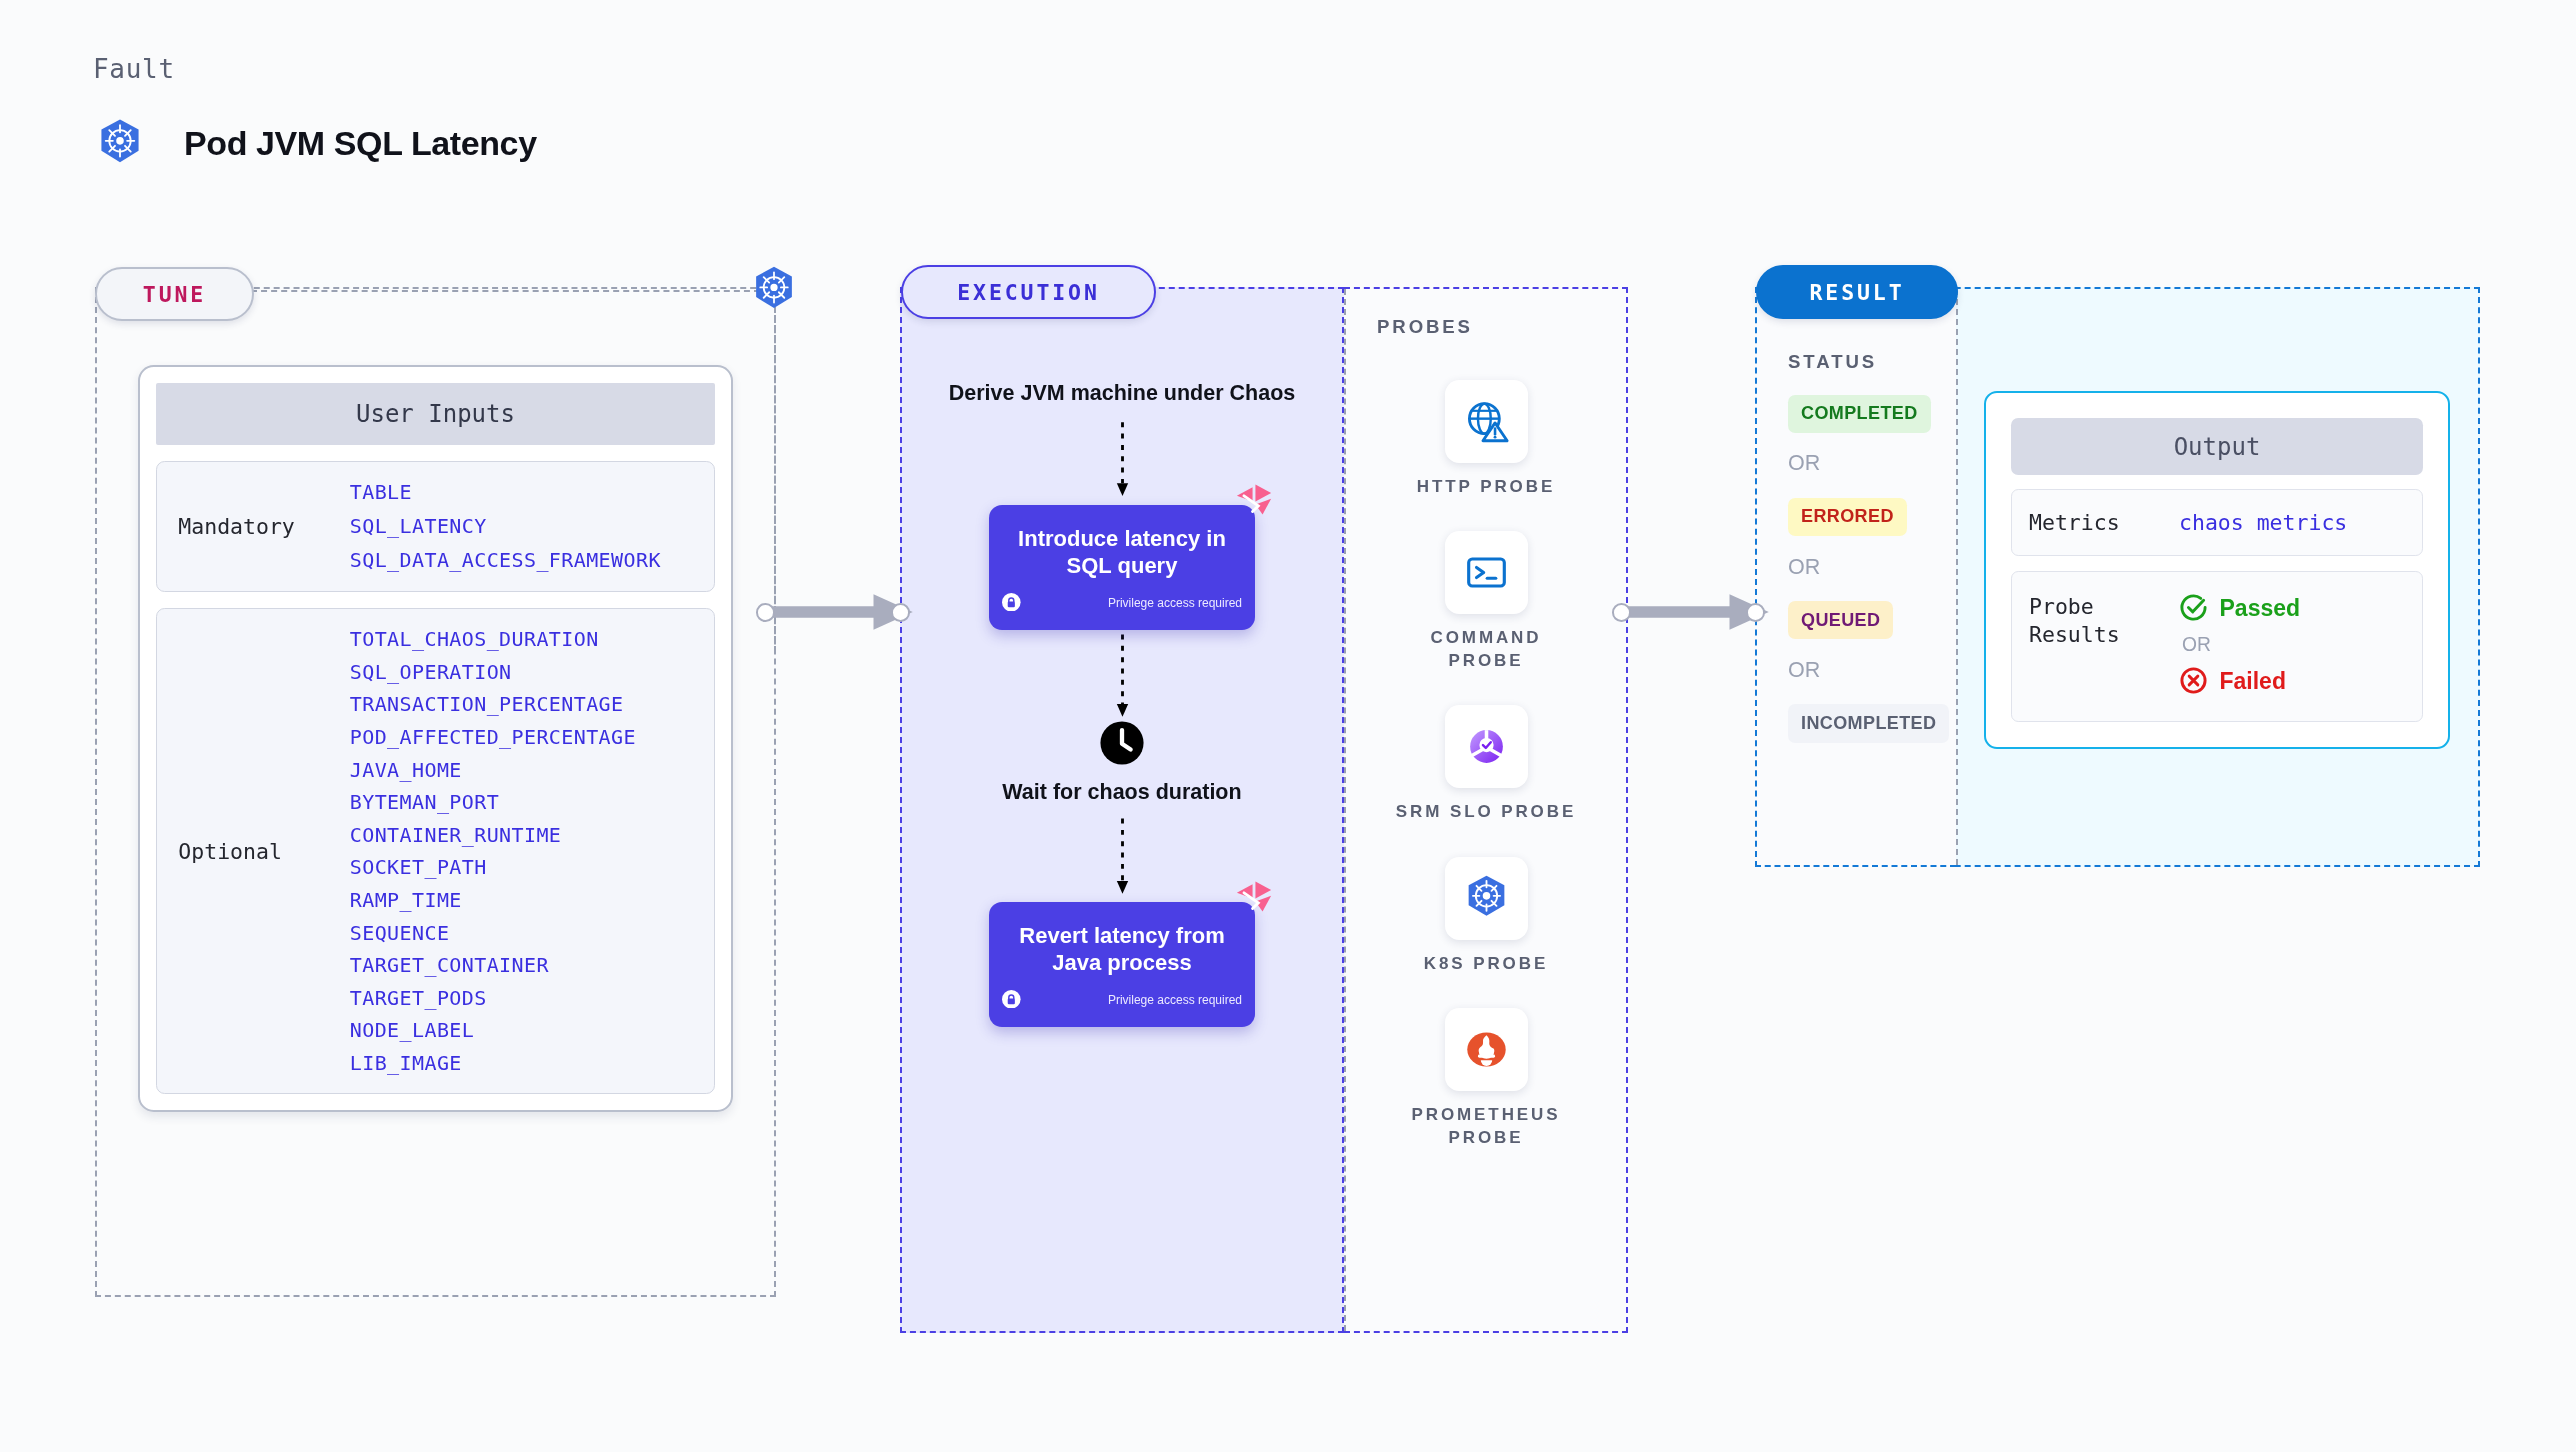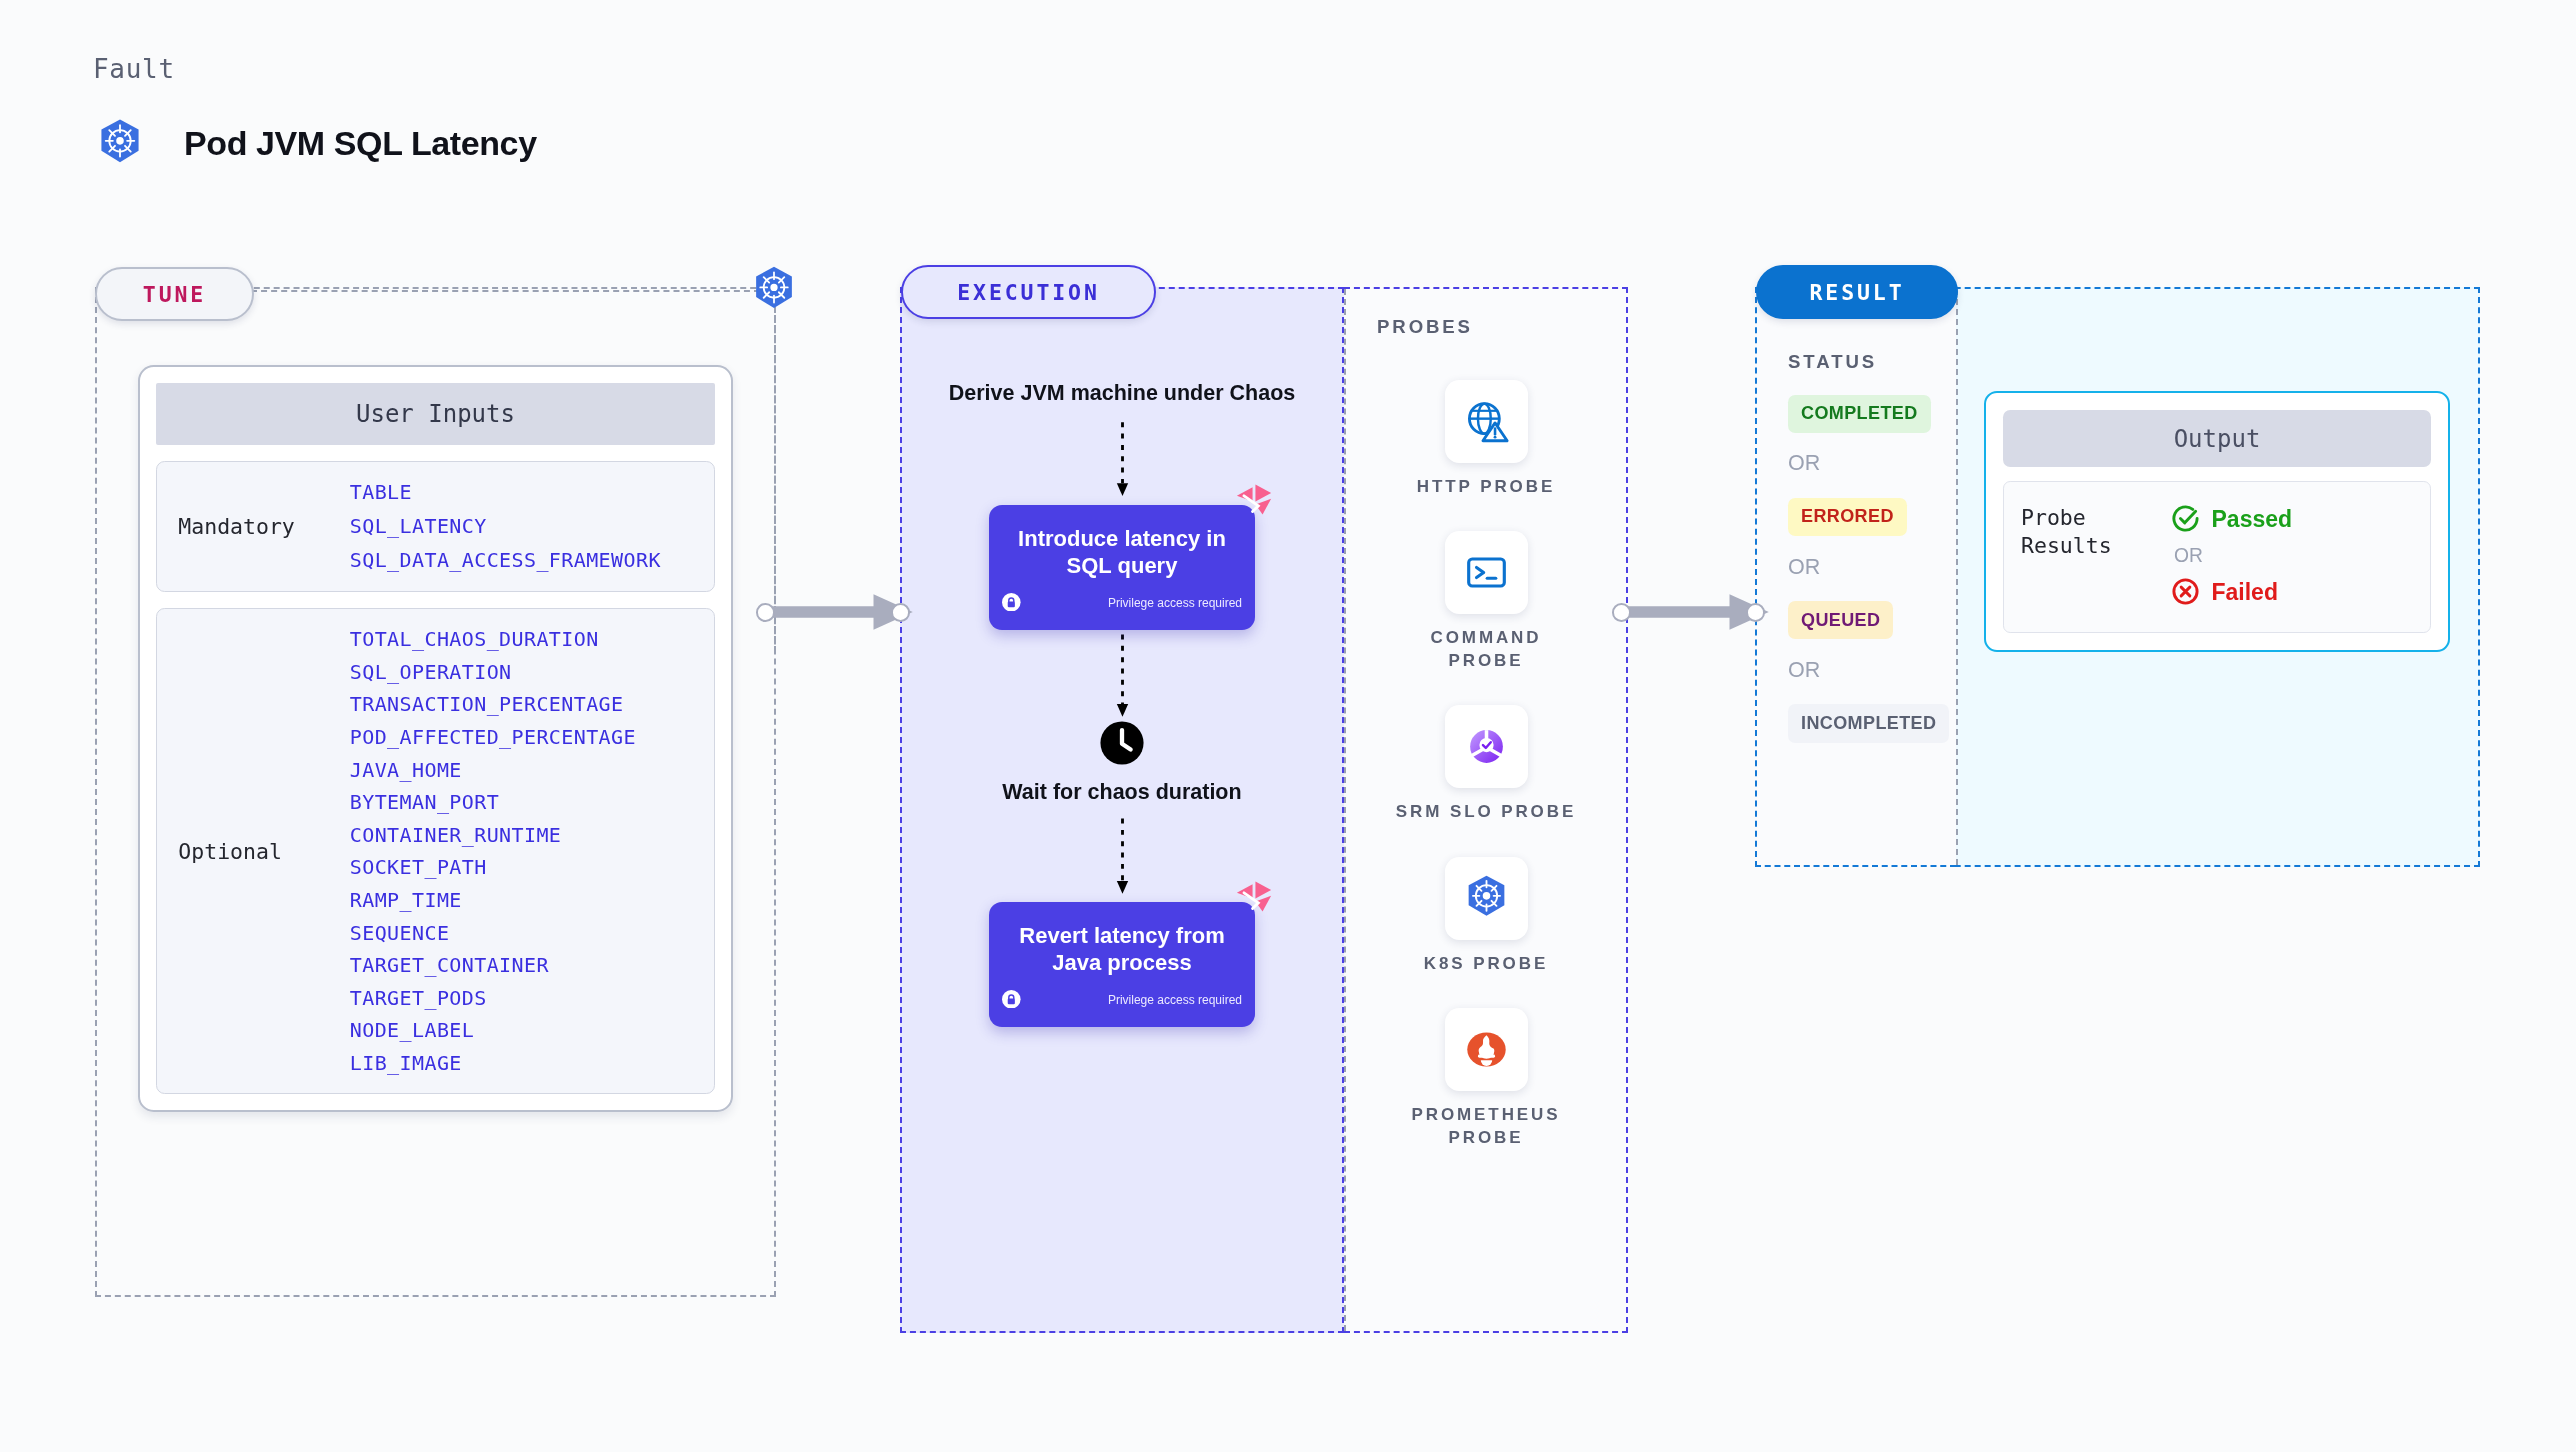--- a/index.html
+++ b/index.html
@@ -162,21 +162,21 @@
   .status-badge {
     display: inline-block; margin-top: 21.5px; padding: 8.6px 13px;
     border-radius: 7.2px; font-size: 18px; font-weight: bold; letter-spacing: 0.4px;
   }
   .or-text { margin-top: 18.6px; font-size: 21.5px; color: #9aa1b2; }
 
   
   #output-card {
     position: absolute; left: 1984px; top: 391px; width: 466px;
     background: #fff; border: 2.9px solid #14b1ea; border-radius: 13px;
-    padding: 17px; z-index: 6;
+    padding: 25px; z-index: 6;
   }
   #output-header {
     background: #d7dae6; border-radius: 7.2px; height: 57px;
     display: flex; align-items: center; justify-content: center;
     font-family: "DejaVu Sans Mono", monospace; font-size: 24px; color: #4a4f63;
   }
   .out-row {
     margin-top: 14.3px; border: 1.4px solid #e0e3ec; border-radius: 7.2px;
     background: #fafbfd; display: flex; align-items: center; padding: 18.6px 17px;
   }
@@ -474,20 +474,24 @@
   <div><span class="status-badge" style="background:#fef9c3; color:#c1231a;">ERRORED</span></div>
   <div class="or-text">OR</div>
   <div><span class="status-badge" style="background:#fdf0c9; color:#701a75;">QUEUED</span></div>
   <div class="or-text">OR</div>
   <div><span class="status-badge" style="background:#f1f3f8; color:#5a6072;">INCOMPLETED</span></div>
 </div>
 
 <div id="output-card">
   <div id="output-header">Output</div>
 
+  <div class="out-row">
+    <div class="out-key">Metrics</div>
+    <div class="out-val-metrics">chaos metrics</div>
+  </div>
 
   <div class="out-row" style="align-items:flex-start; padding-top:21.5px; padding-bottom:24px;">
     <div class="out-key">
       <div>Probe Results</div>
     </div>
     <div>
       <div class="res-line">
         <span>
           <svg width="29" height="29" viewBox="0 0 40 40">
             <path d="M36 20a16 16 0 11-6-12.5" stroke="#1aa01a" stroke-width="4" fill="none" stroke-linecap="round"></path>

